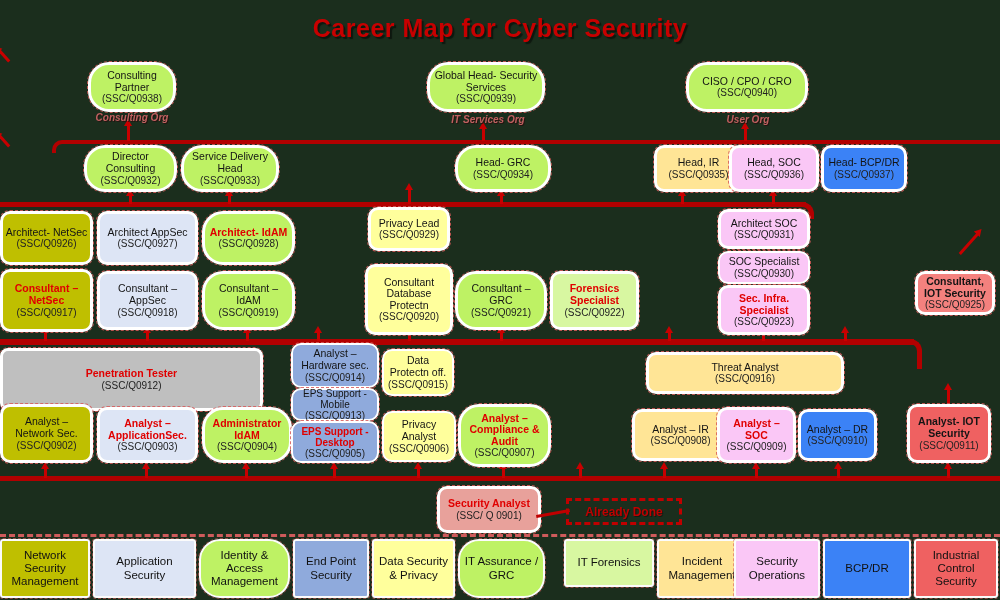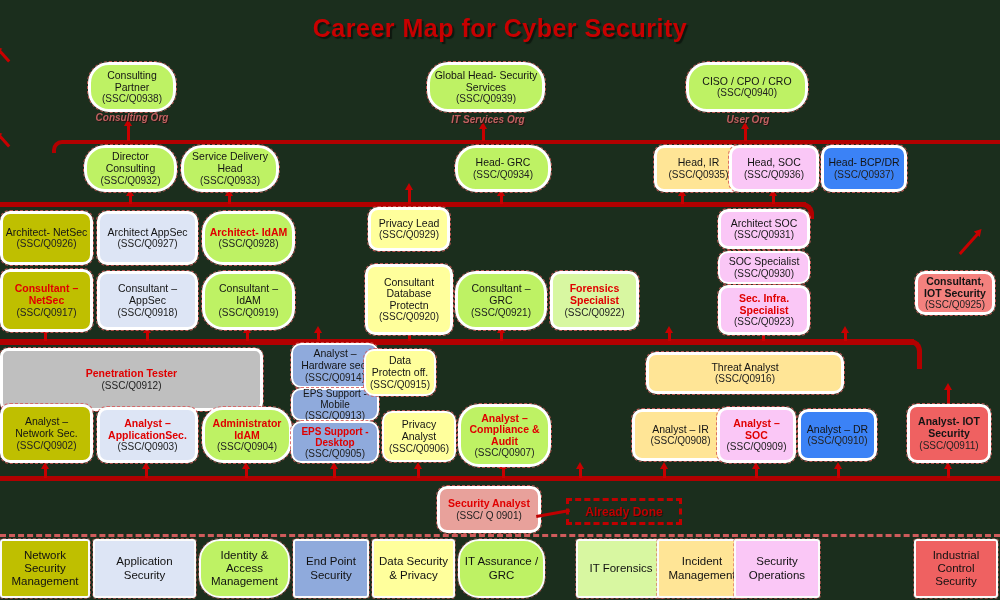--- a/index.html
+++ b/index.html
@@ -220,21 +220,21 @@
     <div class="c">(SSC/Q0912)</div>
   </div>
   <div class="node mblue" style="left:291px;top:343px;width:88px;height:45px;border-width:2px">
     <div class="t">Analyst – Hardware sec.</div>
     <div class="c">(SSC/Q0914)</div>
   </div>
   <div class="node mblue" style="left:291px;top:388px;width:88px;height:33px;border-width:2px;font-size:10px">
     <div class="t">EPS Support - Mobile</div>
     <div class="c">(SSC/Q0913)</div>
   </div>
-  <div class="node lyellow" style="left:364px;top:349px;width:72px;height:47px;border-width:2px">
+  <div class="node lyellow" style="left:382px;top:349px;width:72px;height:47px;border-width:2px">
     <div class="t">Data Protectn off.</div>
     <div class="c">(SSC/Q0915)</div>
   </div>
   <div class="node yellow" style="left:630px;top:352px;width:198px;height:42px">
     <div class="t">Threat Analyst</div>
     <div class="c">(SSC/Q0916)</div>
   </div>
 
   <div class="node olive" style="left:0;top:404px;width:93px;height:59px">
     <div class="t">Analyst – Network Sec.</div>
@@ -283,18 +283,19 @@
   </div>
   <div class="link" style="left:536px;top:512px;width:34px;height:3px;transform:rotate(-10deg)"></div>
   <div class="done" style="left:566px;top:498px;width:116px;height:27px">Already Done</div>
 
   <div class="cat olive" style="left:0;top:539px;width:90px;height:59px">Network Security Management</div>
   <div class="cat lav" style="left:93px;top:539px;width:103px;height:59px">Application Security</div>
   <div class="cat blue" style="left:199px;top:539px;width:91px;height:59px">Identity &amp; Access Management</div>
   <div class="cat mblue" style="left:293px;top:539px;width:76px;height:59px">End Point Security</div>
   <div class="cat lyellow" style="left:372px;top:539px;width:83px;height:59px">Data Security &amp; Privacy</div>
   <div class="cat blue" style="left:458px;top:539px;width:87px;height:59px">IT Assurance / GRC</div>
-  <div class="cat lgreen" style="left:576px;top:539px;width:90px;height:59px">IT Forensics</div>
+  <div class="cat lgreen" style="left:564px;top:539px;width:90px;height:48px">IT Forensics</div>
   <div class="cat yellow" style="left:641px;top:539px;width:90px;height:59px">Incident Management</div>
   <div class="cat pink" style="left:734px;top:539px;width:86px;height:59px">Security Operations</div>
+  <div class="cat tan" style="left:823px;top:539px;width:88px;height:59px">BCP/DR</div>
   <div class="cat red2" style="left:914px;top:539px;width:84px;height:59px">Industrial Control Security</div>
 
 </div>
 
 </body></html>

